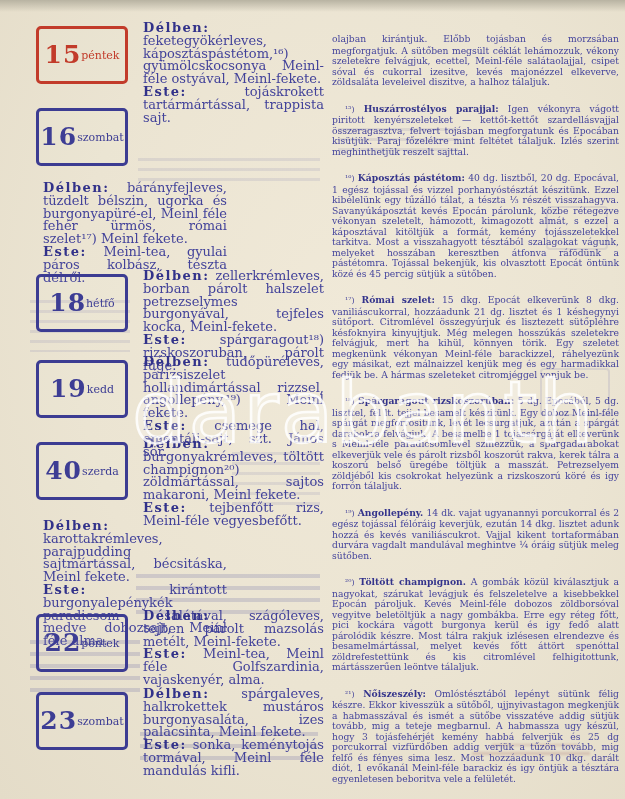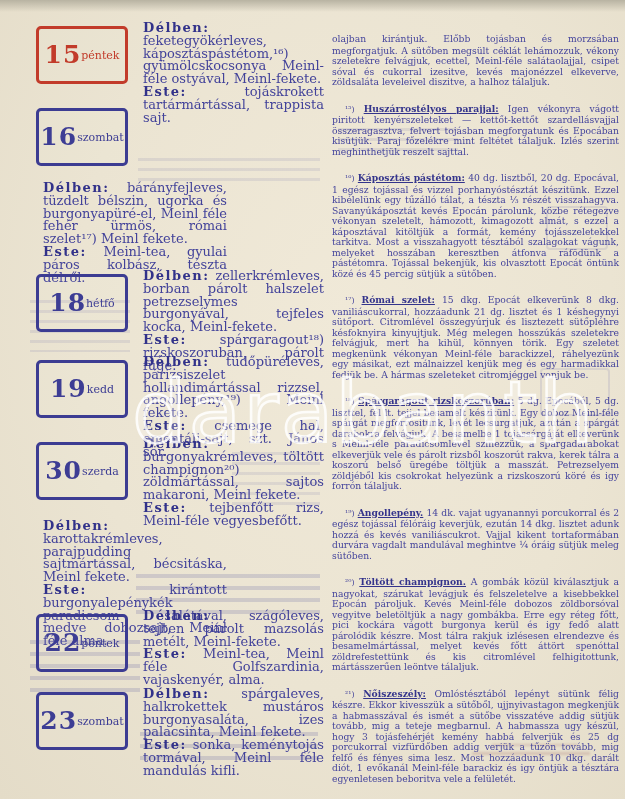--- a/index.html
+++ b/index.html
@@ -22,21 +22,21 @@
   .day-row.red .day-box{border-color:#c23b2a;}
   .day-row.red .num,.day-row.red .nm{color:#c23b2a;}
   .day-menu{margin-left:15px;width:184px;font-size:13px;line-height:12.8px;
             text-align:justify;color:#42429a;}
   .mlabel{font-weight:bold;letter-spacing:1.5px;color:#32328a;}
   
   .recipes-col{position:absolute;left:332px;top:18px;width:287px;
                font-size:9.2px;line-height:10.5px;text-align:justify;color:#44449c;}
   .recipes-col p{margin:16px 0 6px 0;text-indent:13px;}
   .recipes-col p.cont{text-indent:0;}
-  .rtitle{font-weight:bold;color:#34348c;text-decoration:underline;}
+  .rtitle{font-weight:bold;color:#34348c;}
   .rmarker{font-size:8px;}
   
   .watermark{position:absolute;left:132px;top:362px;width:500px;height:95px;
              font-family:"DejaVu Sans", sans-serif;font-size:86px;font-weight:normal;
              letter-spacing:2px;color:transparent;
              -webkit-text-stroke:2.5px rgba(255,255,255,0.85);
              text-shadow:0 0 1px rgba(255,255,255,0.25);
              overflow:hidden;white-space:nowrap;pointer-events:none;}
   
   .ghost{position:absolute;filter:blur(0.7px);
@@ -119,21 +119,21 @@
       <div class="day-menu">
         <span class="mlabel">Délben:</span>
         <span>tüdőpüréleves, párizsiszelet hollandimártással rizzsel, angollepény,¹⁹) Meinl fekete.</span><br>
         <span class="mlabel">Este:</span>
         <span>csemege hal, ementáli-sajt, szt. János sör.</span>
       </div>
     </div>
 
     <div class="day-row" style="height:82px;">
       <div class="day-box">
-        <div class="num">30</div>
+        <div class="num">40</div>
         <div class="nm">szerda</div>
       </div>
       <div class="day-menu">
         <span class="mlabel">Délben:</span>
         <span>burgonyakrémleves, töltött champignon²⁰) zöldmártással, sajtos makaroni, Meinl fekete.</span><br>
         <span class="mlabel">Este:</span>
         <span>tejbenfőtt rizs, Meinl-féle vegyesbefőtt.</span>
       </div>
     </div>
 

